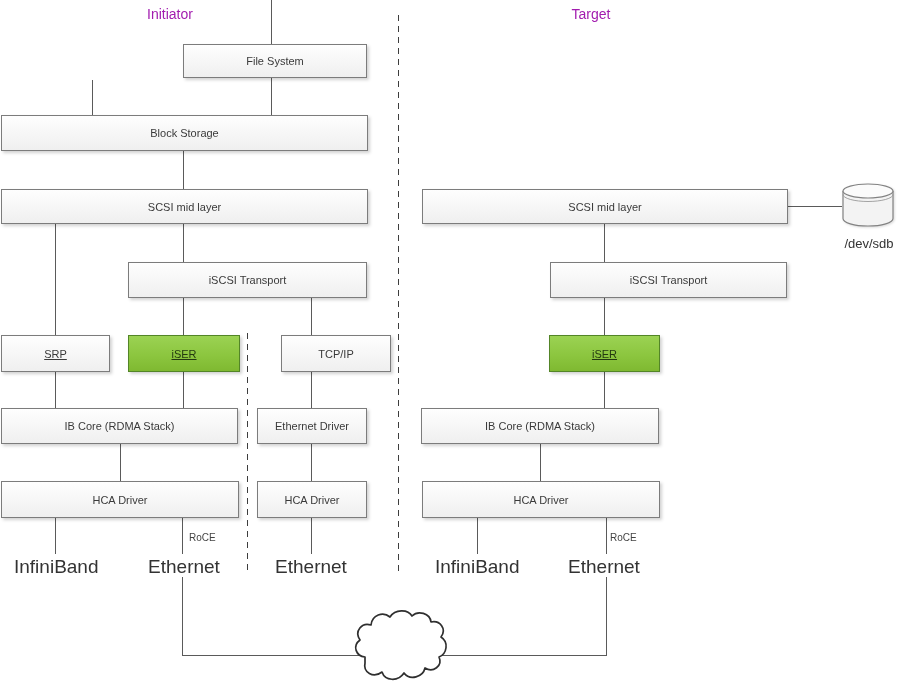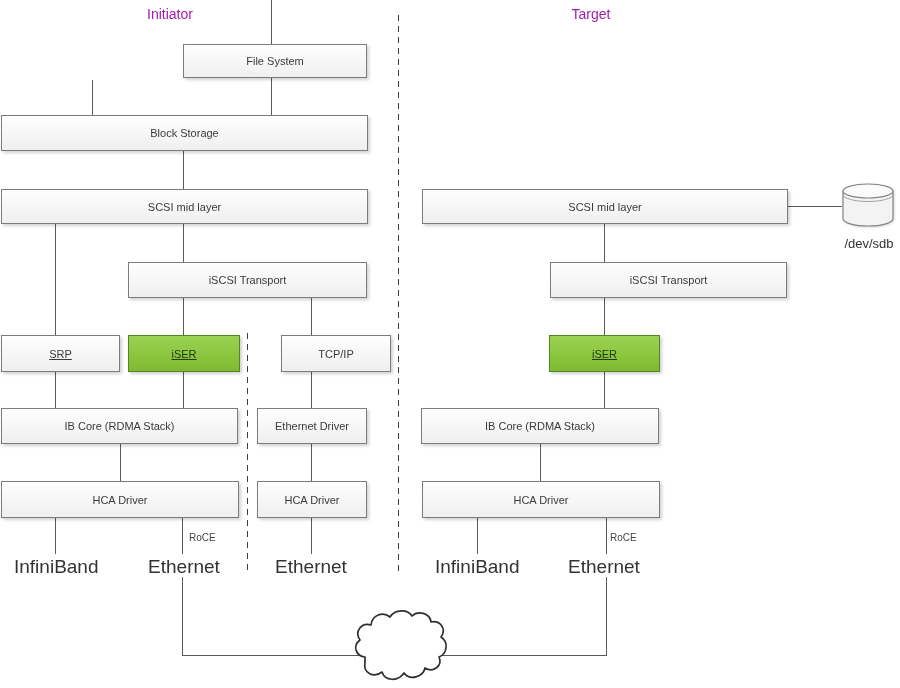--- a/index.html
+++ b/index.html
@@ -73,21 +73,21 @@
 
   <div class="hl" style="left:788px;top:206px;width:54px;"></div>
 
   <div class="dash-v" style="left:398px;top:15px;height:556px;"></div>
   <div class="dash-v" style="left:247px;top:333px;height:240px;"></div>
 
   <div class="box" style="left:183px;top:44px;width:184px;height:34px;">File System</div>
   <div class="box" style="left:1px;top:115px;width:367px;height:36px;">Block Storage</div>
   <div class="box" style="left:1px;top:189px;width:367px;height:35px;">SCSI mid layer</div>
   <div class="box" style="left:128px;top:262px;width:239px;height:36px;">iSCSI Transport</div>
-  <div class="box" style="left:1px;top:335px;width:119px;height:37px;text-decoration:underline;">SRP</div>
+  <div class="box" style="left:1px;top:335px;width:109px;height:37px;text-decoration:underline;">SRP</div>
   <div class="box green" style="left:128px;top:335px;width:112px;height:37px;">iSER</div>
   <div class="box" style="left:257px;top:335px;width:110px;height:37px;margin-left:24px;">TCP/IP</div>
   <div class="box" style="left:1px;top:408px;width:237px;height:36px;">IB Core (RDMA Stack)</div>
   <div class="box" style="left:257px;top:408px;width:110px;height:36px;">Ethernet Driver</div>
   <div class="box" style="left:1px;top:481px;width:238px;height:37px;">HCA Driver</div>
   <div class="box" style="left:257px;top:481px;width:110px;height:37px;">HCA Driver</div>
 
   <div class="box" style="left:422px;top:189px;width:366px;height:35px;">SCSI mid layer</div>
   <div class="box" style="left:550px;top:262px;width:237px;height:36px;">iSCSI Transport</div>
   <div class="box green" style="left:549px;top:335px;width:111px;height:37px;">iSER</div>

